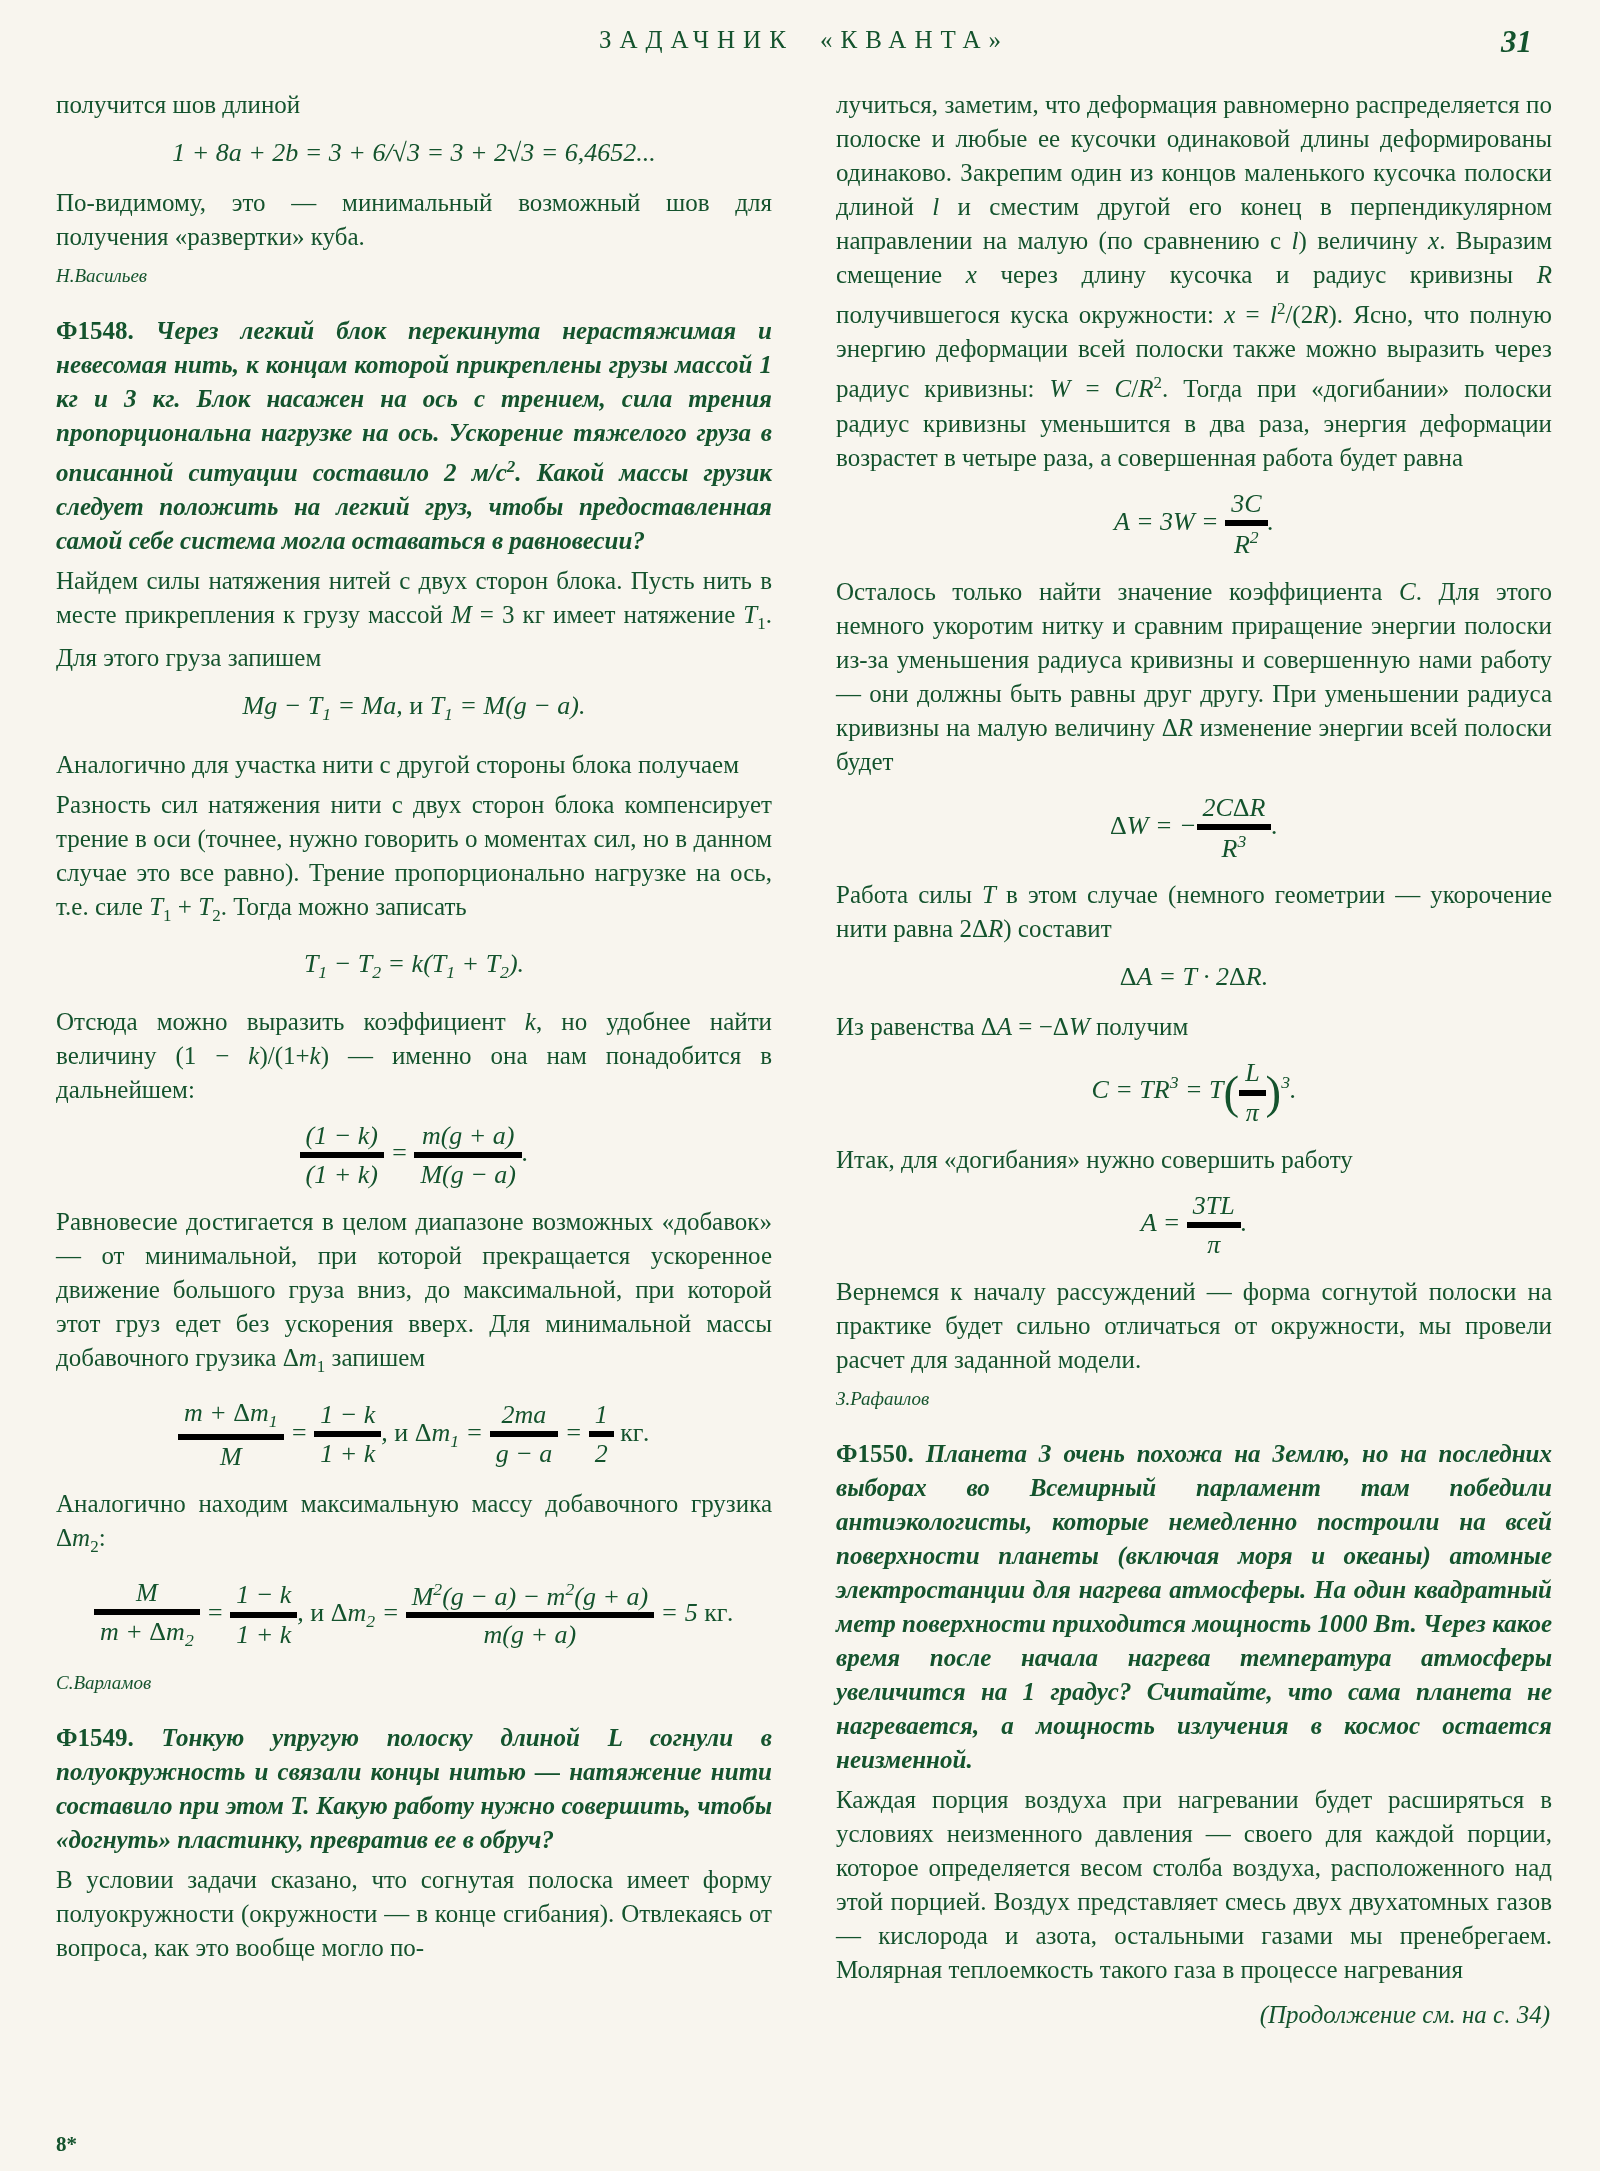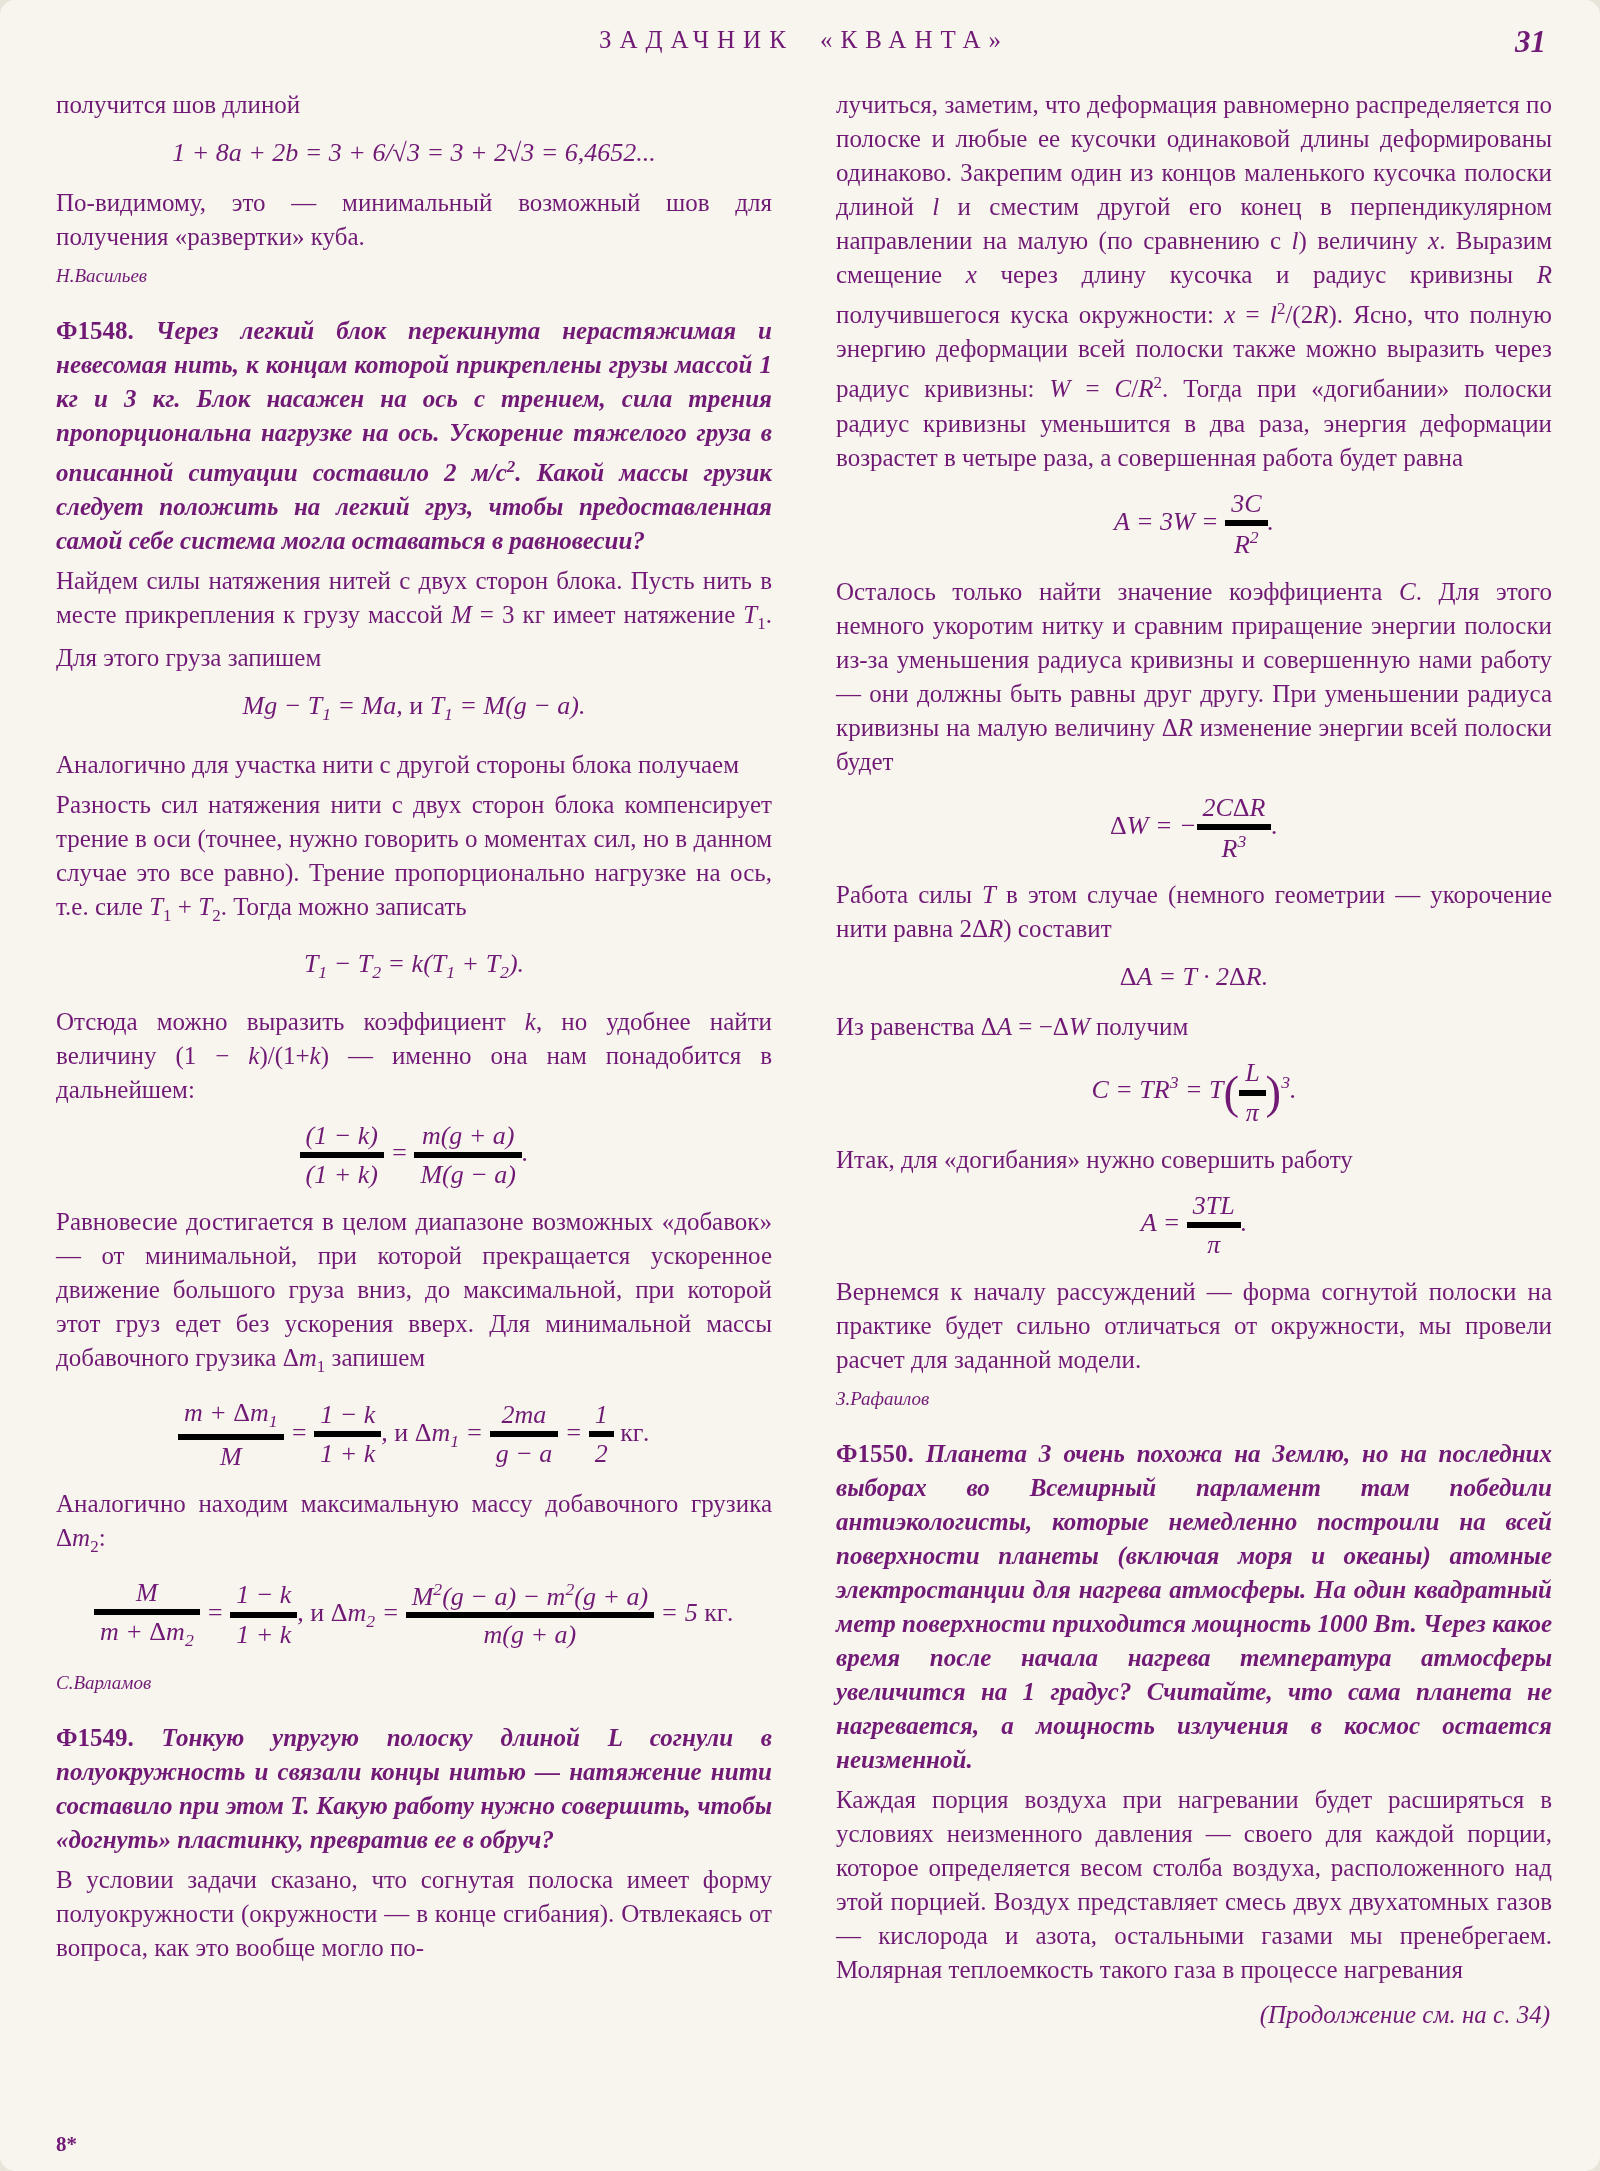--- a/index.html
+++ b/index.html
@@ -4,37 +4,36 @@
 <title>Задачник «Кванта» — с. 31</title>
 <style>
   html, body { margin: 0; padding: 0; background: #e8e4da; }
   .page {
     position: relative;
     width: 1600px;
     height: 2171px;
     margin: 0 auto;
     box-sizing: border-box;
     background: #f8f5ee;
-    color: #701a75;
+    color: #14532d;
     font-family: "Liberation Serif", "DejaVu Serif", serif;
     padding: 24px 48px 20px 56px;
     overflow: hidden;
-    border-radius: 15px;
   }
   .page-header { position: relative; height: 44px; }
   .journal-title {
     text-align: center;
     font-size: 25px;
     letter-spacing: 8px;
     word-spacing: 12px;
     padding-top: 2px;
   }
   .page-number {
     position: absolute;
-    right: 6px; top: 0;
+    right: 20px; top: 0;
     font-size: 31px;
     font-style: italic;
     font-weight: 600;
   }
   .columns { display: flex; margin-top: 20px; }
   .col { width: 716px; }
   .col-gap { width: 64px; flex: 0 0 64px; }
   p.body-text {
     margin: 0 0 6px 0;
     font-size: 25px;

